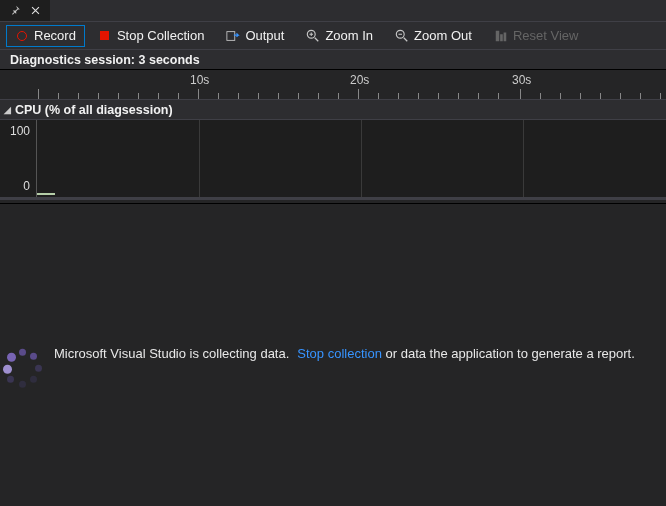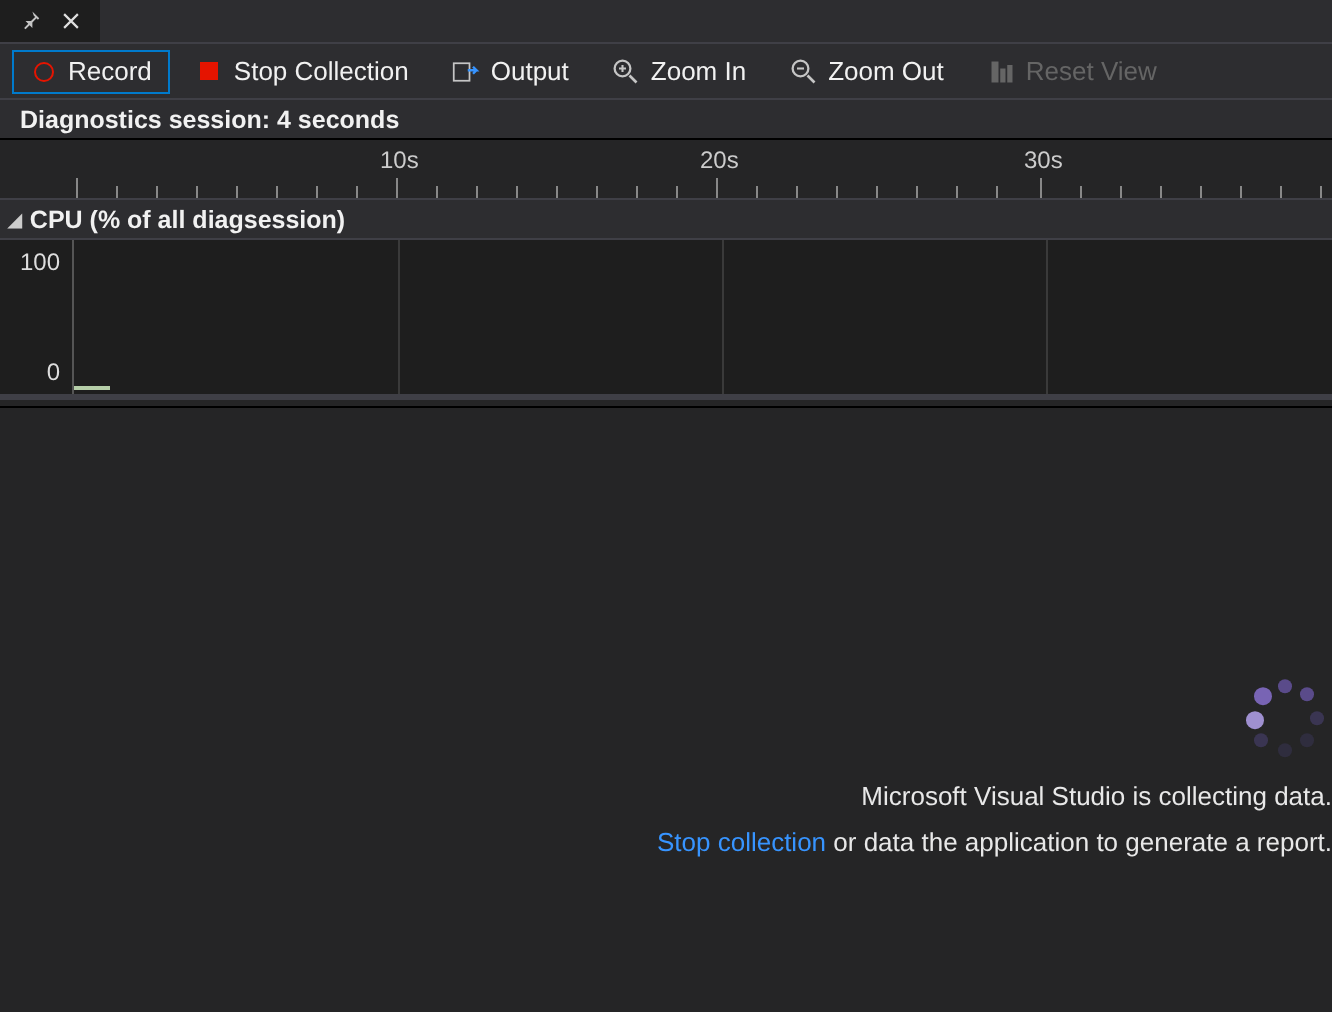--- a/index.html
+++ b/index.html
@@ -97,22 +97,22 @@
   .chart-area .dataline {
     position:absolute;left:0;bottom:2px;width:18px;height:2px;background:#b5cea8;
   }
   .lower {
     position:absolute;left:0;right:0;bottom:0;
     top: 203px;
     background:#252526;
     border-top:1px solid #000;
   }
   .center {
-    position:absolute;left:0;right:0;top:50%;transform:translateY(-20%);
-    display:flex;flex-direction:column;align-items:flex-end;gap:8px;
+    position:absolute;left:0;right:16px;top:50%;transform:translateY(-20%);
+    display:flex;flex-direction:row;align-items:flex-start;gap:8px;
   }
   .spinner {
     width:46px;height:46px;position:relative;
   }
   .spinner .dot{
     position:absolute;width:9px;height:9px;border-radius:50%;
     left:50%;top:50%;
   }
   .msg {font-size:13px;color:#e8e8e8;}
   .msg2 {font-size:13px;color:#e8e8e8;}
@@ -185,21 +185,21 @@
           <rect x="2" y="2" width="4" height="12" fill="#656565"></rect>
           <rect x="7" y="6" width="3" height="8" fill="#656565"></rect>
           <rect x="11" y="4" width="3" height="10" fill="#656565"></rect>
         </svg>
     </span>
     <span>Reset View</span>
   </div>
 </div>
 
 <div class="statusbar">
-  <span>Diagnostics session: 4 seconds</span>
+  <span>Diagnostics session: 3 seconds</span>
 </div>
 
 <div class="timeline" id="timeline">
     <div class="tick" style="left: 38px;"></div>
     <div class="tick" style="left: 58px;"></div>
     <div class="tick" style="left: 78px;"></div>
     <div class="tick" style="left: 98px;"></div>
     <div class="tick" style="left: 118px;"></div>
     <div class="tick" style="left: 138px;"></div>
     <div class="tick" style="left: 158px;"></div>

